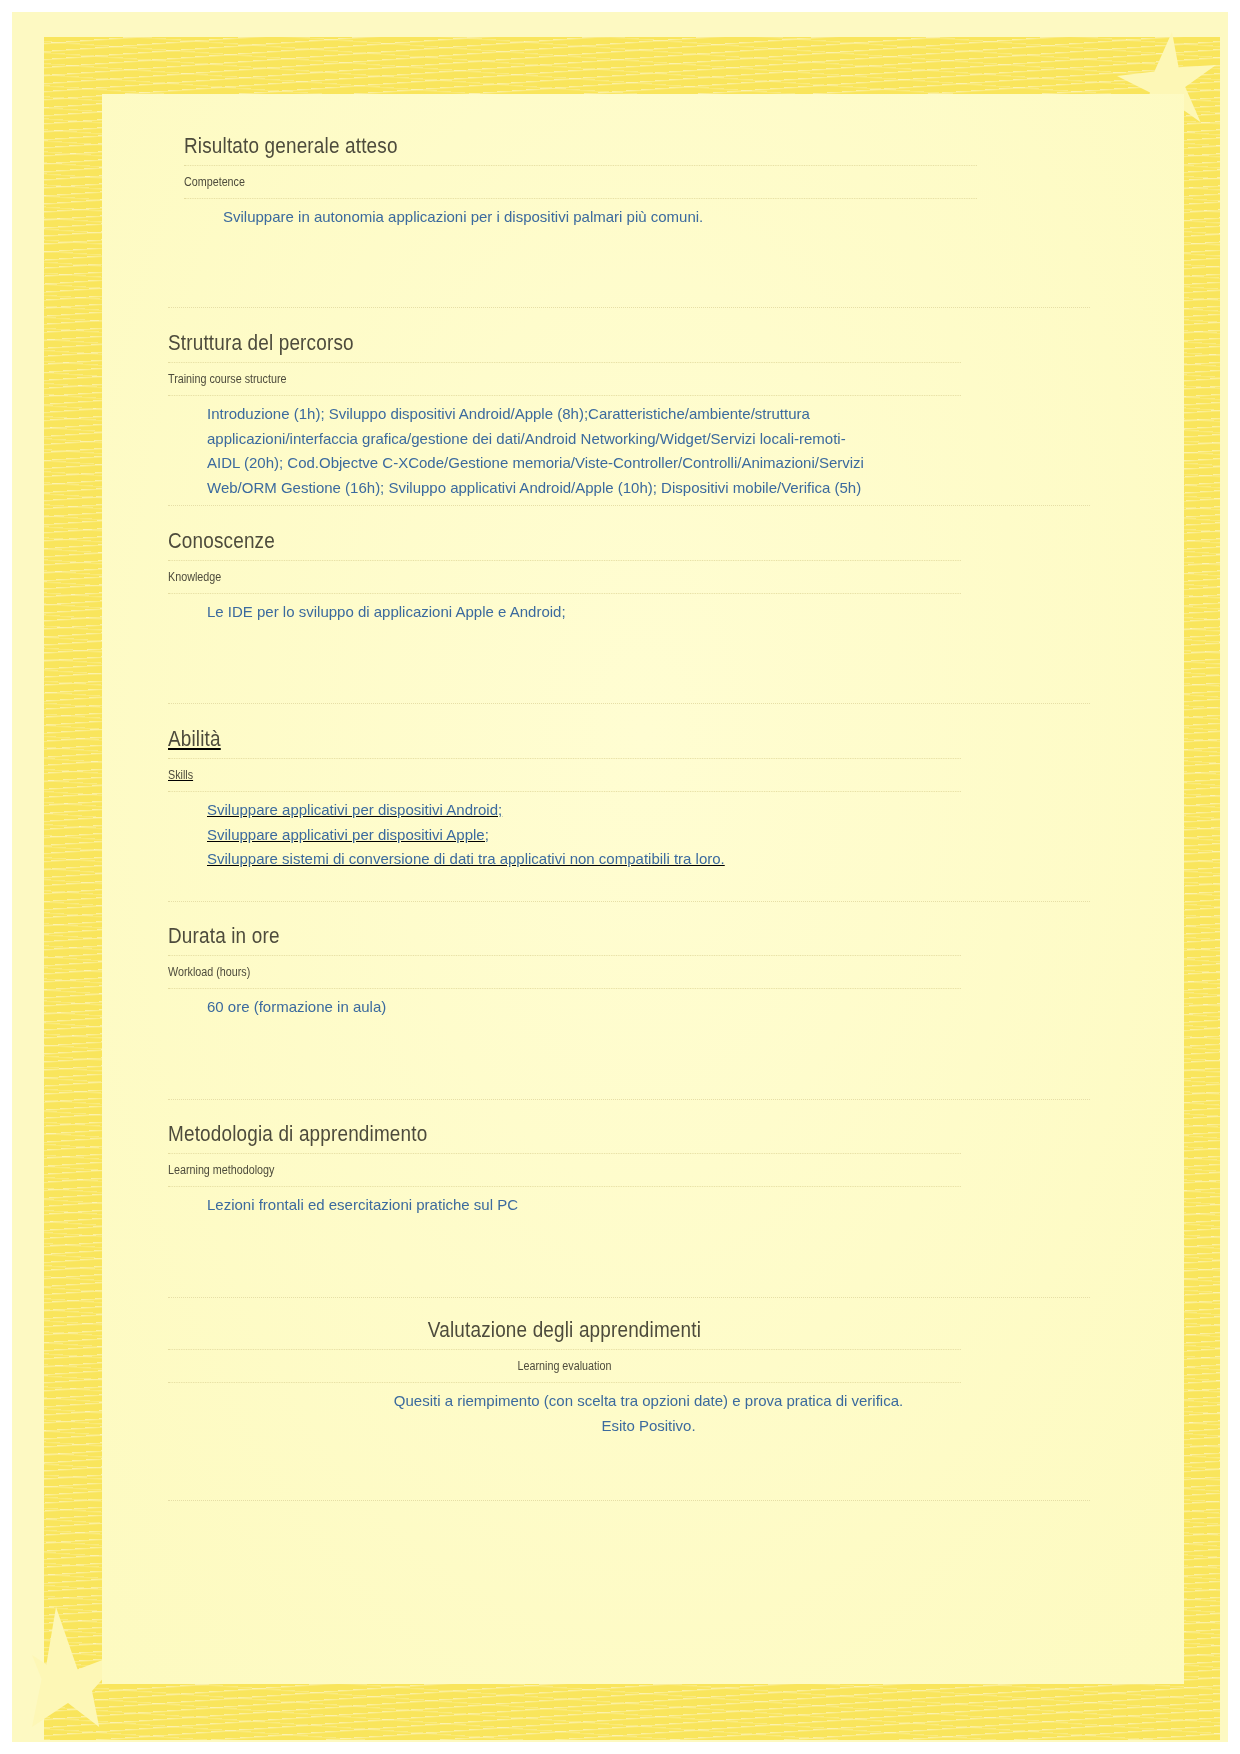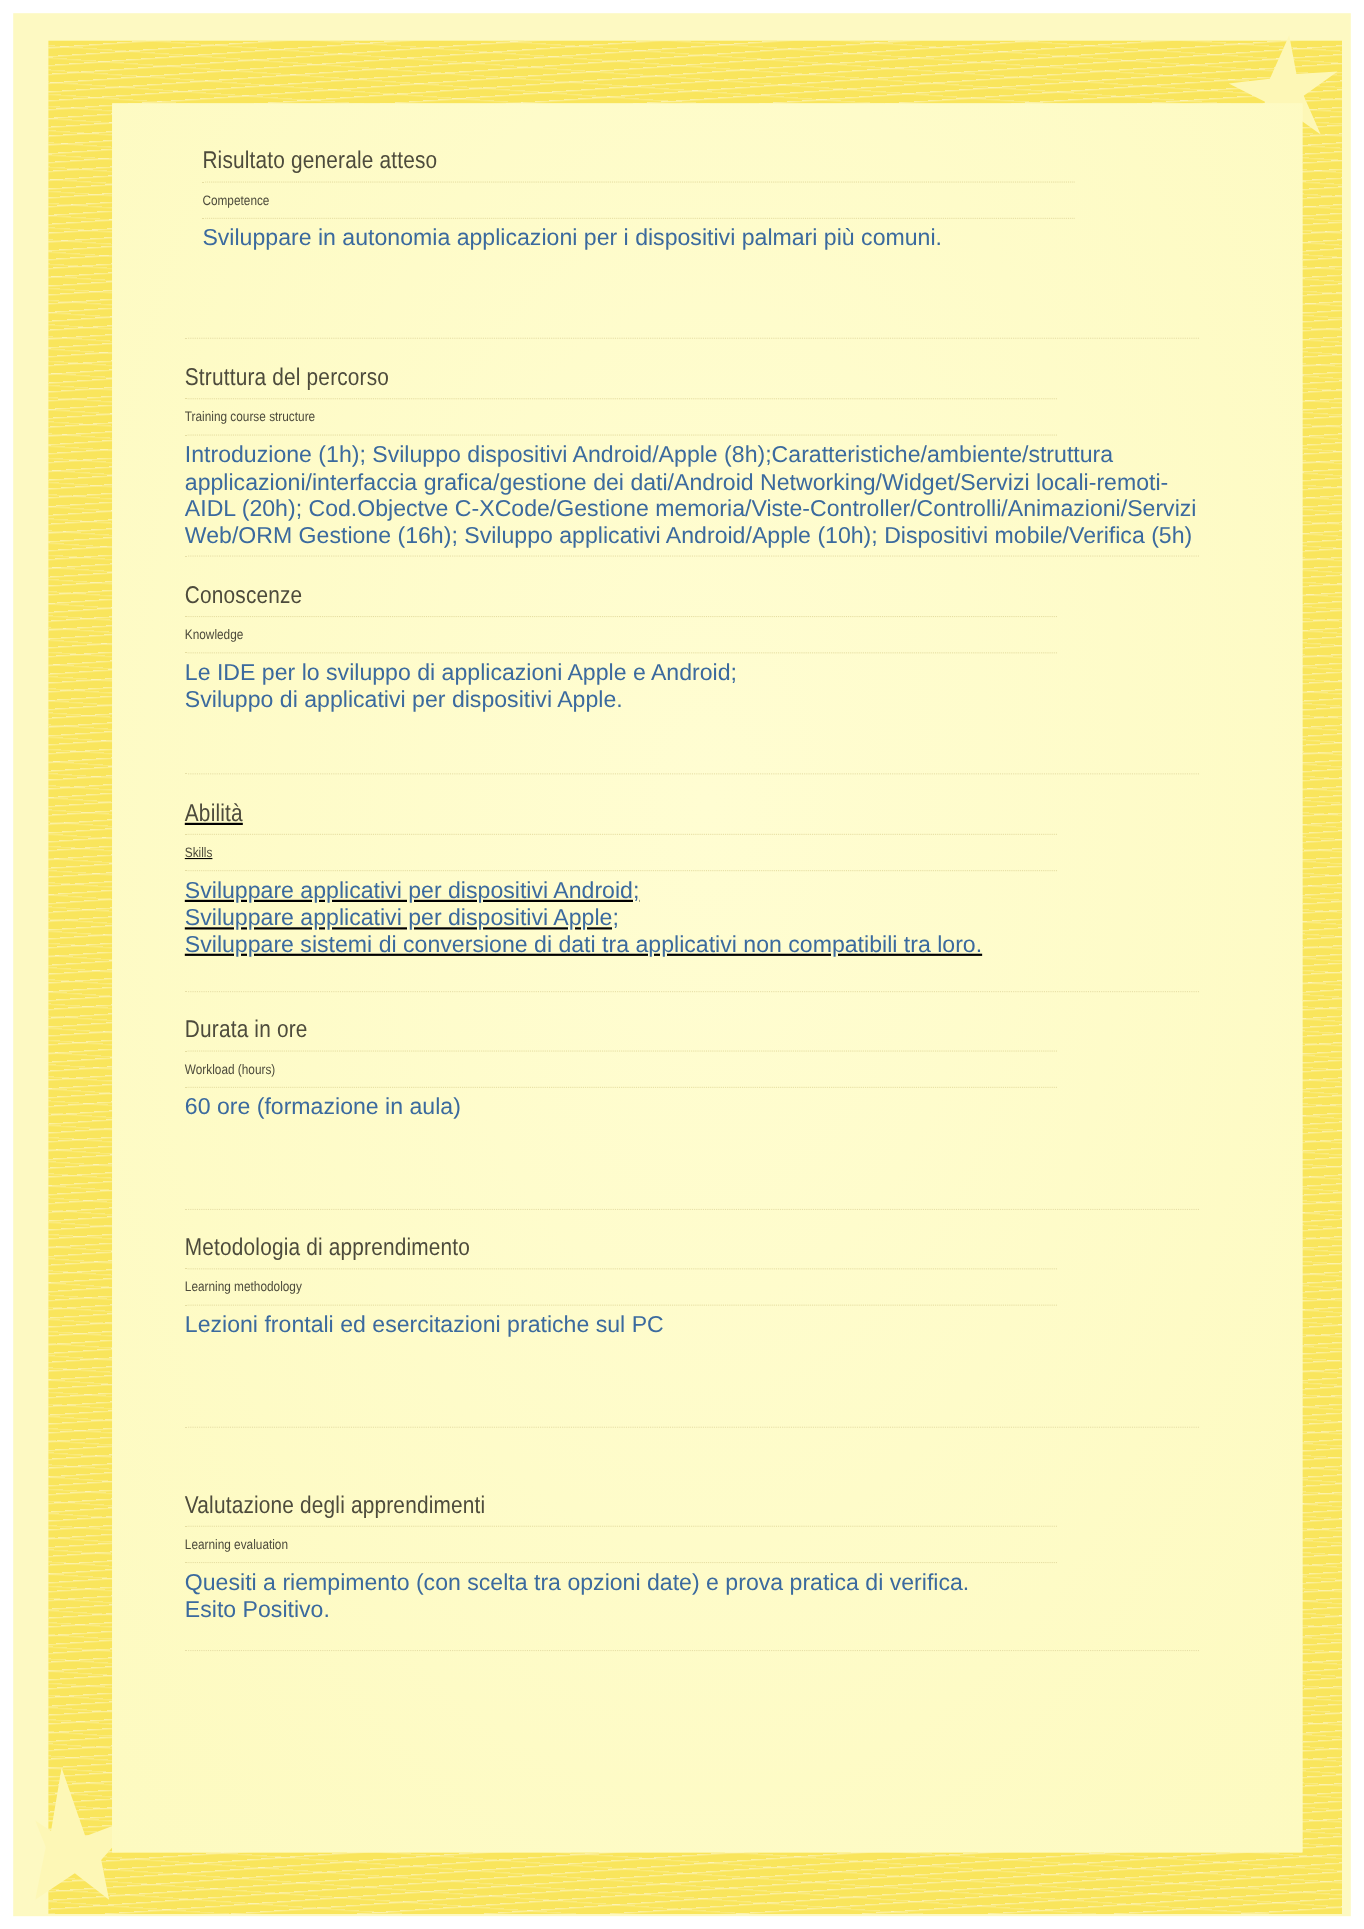--- a/index.html
+++ b/index.html
@@ -68,23 +68,24 @@
       transform: scaleX(0.86);
       transform-origin: left center;
       white-space: nowrap;
       line-height: 16px;
       padding-top: 8px;
       padding-bottom: 8px;
       border-bottom: 1px dotted #e4dca0;
       margin-bottom: 6px;
     }
     .body-text {
-      font-size: 21px;
+      font-size: 15px;
       color: #3b6a9e;
       line-height: 24.5px;
+      margin-left: 39px;
     }
     .body-line { display: block; white-space: nowrap; }
     .section-rule {
       border-bottom: 1px dotted #e6dea6;
       width: 922px;
     }
   </style>
 </head>
 <body>
 
@@ -120,21 +121,20 @@
       <span class="body-line">Web/ORM Gestione (16h); Sviluppo applicativi Android/Apple (10h); Dispositivi mobile/Verifica (5h)</span>
     </div>
   </div>
   <div class="section-rule" style="position:absolute; top:372px; left:0;"></div>
 
   <div class="section" style="position:absolute; top:395px; left:0; width:922px;">
     <div class="heading">Conoscenze</div>
     <div class="subheading">Knowledge</div>
     <div class="body-text">
       <span class="body-line">Le IDE per lo sviluppo di applicazioni Apple e Android;</span>
-      <span class="body-line">Sviluppo di applicativi per dispositivi Apple.</span>
     </div>
   </div>
   <div class="section-rule" style="position:absolute; top:570px; left:0;"></div>
 
   <div class="section" style="position:absolute; top:593px; left:0; width:922px;text-decoration:underline;">
     <div class="heading">Abilità</div>
     <div class="subheading">Skills</div>
     <div class="body-text">
       <span class="body-line">Sviluppare applicativi per dispositivi Android;</span>
       <span class="body-line">Sviluppare applicativi per dispositivi Apple;</span>
@@ -154,21 +154,21 @@
 
   <div class="section" style="position:absolute; top:988px; left:0; width:922px;">
     <div class="heading">Metodologia di apprendimento</div>
     <div class="subheading">Learning methodology</div>
     <div class="body-text">
       <span class="body-line">Lezioni frontali ed esercitazioni pratiche sul PC</span>
     </div>
   </div>
   <div class="section-rule" style="position:absolute; top:1164px; left:0;"></div>
 
-  <div class="section" style="position:absolute; top:1222px; left:0; width:922px;">
+  <div class="section" style="position:absolute; top:1184px; left:0; width:922px;text-align:center;">
     <div class="heading">Valutazione degli apprendimenti</div>
     <div class="subheading">Learning evaluation</div>
     <div class="body-text">
       <span class="body-line">Quesiti a riempimento (con scelta tra opzioni date) e prova pratica di verifica.</span>
       <span class="body-line">Esito Positivo.</span>
     </div>
   </div>
   <div class="section-rule" style="position:absolute; top:1367px; left:0;"></div>
 
 </div>

